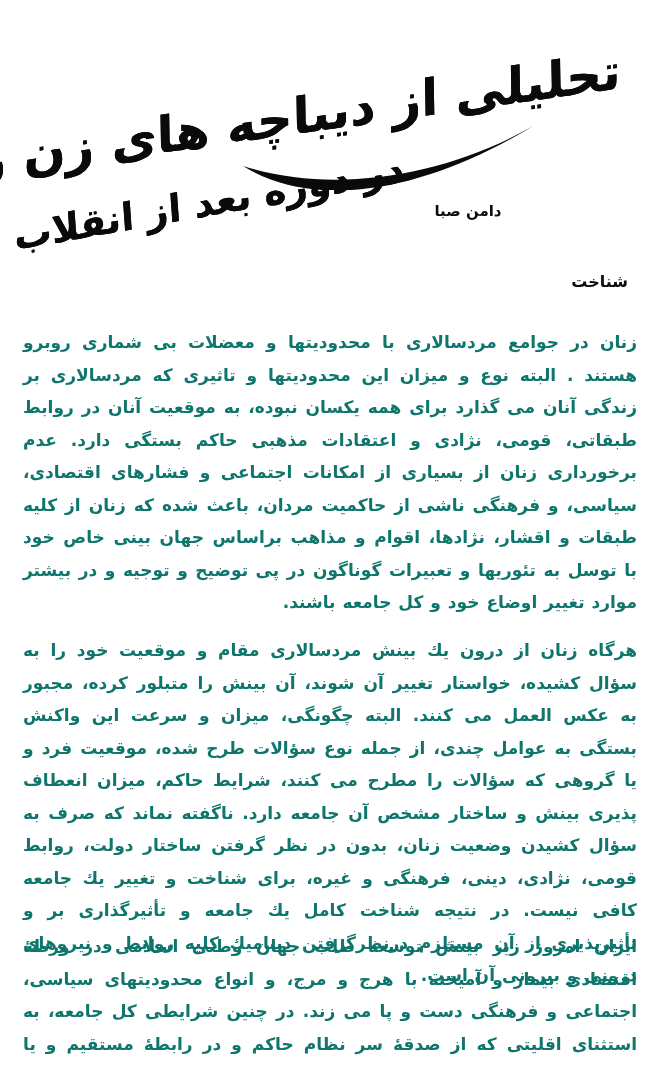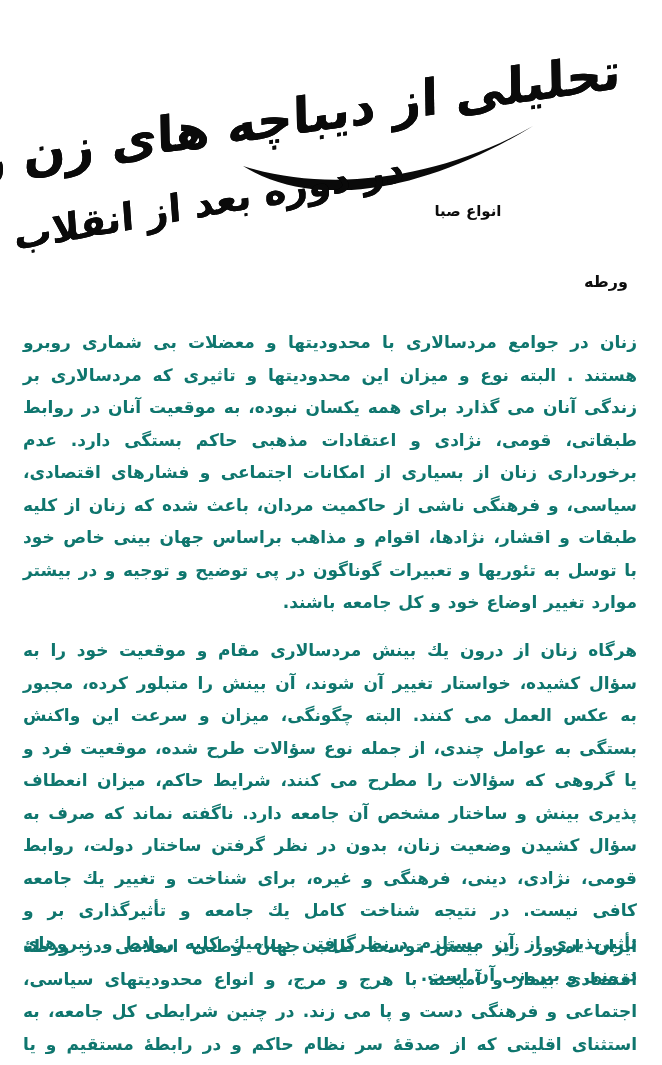--- a/index.html
+++ b/index.html
@@ -92,25 +92,25 @@
 <body>
 
 <div class="page">
 
   <div class="calli calli-1">تحلیلی از دیباچه های زن روز</div>
 
   <svg class="flourish" viewBox="0 0 300 72">
     <path d="M5,48 C80,94 190,72 295,8 C205,60 92,76 5,48 Z" fill="#0a0a0a"></path>
   </svg>
 
-  <div class="author">انواع صبا</div>
+  <div class="author">دامن صبا</div>
 
   <div class="calli calli-2">در دوره بعد از انقلاب</div>
 
-  <div class="heading">ورطه</div>
+  <div class="heading">شناخت</div>
 
   <p class="body-para para-1">زنان در جوامع مردسالاری با محدودیتها و معضلات بی شماری روبرو هستند . البته نوع و میزان این محدودیتها و تاثیری که مردسالاری بر زندگی آنان می گذارد برای همه یکسان نبوده، به موقعیت آنان در روابط طبقاتی، قومی، نژادی و اعتقادات مذهبی حاکم بستگی دارد. عدم برخورداری زنان از بسیاری از امکانات اجتماعی و فشارهای اقتصادی، سیاسی، و فرهنگی ناشی از حاکمیت مردان، باعث شده که زنان از کلیه طبقات و اقشار، نژادها، اقوام و مذاهب براساس جهان بینی خاص خود با توسل به تئوریها و تعبیرات گوناگون در پی توضیح و توجیه و در بیشتر موارد تغییر اوضاع خود و کل جامعه باشند.</p>
 
   <p class="body-para para-2">هرگاه زنان از درون یك بینش مردسالاری مقام و موقعیت خود را به سؤال کشیده، خواستار تغییر آن شوند، آن بینش را متبلور کرده، مجبور به عکس العمل می کنند. البته چگونگی، میزان و سرعت این واکنش بستگی به عوامل چندی، از جمله نوع سؤالات طرح شده، موقعیت فرد و یا گروهی که سؤالات را مطرح می کنند، شرایط حاکم، میزان انعطاف پذیری بینش و ساختار مشخص آن جامعه دارد. ناگفته نماند که صرف به سؤال کشیدن وضعیت زنان، بدون در نظر گرفتن ساختار دولت، روابط قومی، نژادی، دینی، فرهنگی و غیره، برای شناخت و تغییر یك جامعه کافی نیست. در نتیجه شناخت کامل یك جامعه و تأثیرگذاری بر و تأثیرپذیری از آن مستلزم درنظرگرفتن دینامیك کلیه روابط و نیروهای درونی و بیرونی آن است.</p>
 
   <p class="body-para para-3">ایران امروز زیر بینش توسعه طلب جهان وطنی اسلامی در ورطهٔ اقتصادی بیمار و آمیخته با هرج و مرج، و انواع محدودیتهای سیاسی، اجتماعی و فرهنگی دست و پا می زند. در چنین شرایطی کل جامعه، به استثنای اقلیتی که از صدقهٔ سر نظام حاکم و در رابطهٔ مستقیم و یا غیرمستقیم با آن با دامن زدن به اختناق سیاسی و</p>
 
 </div>
 
 </body></html>

